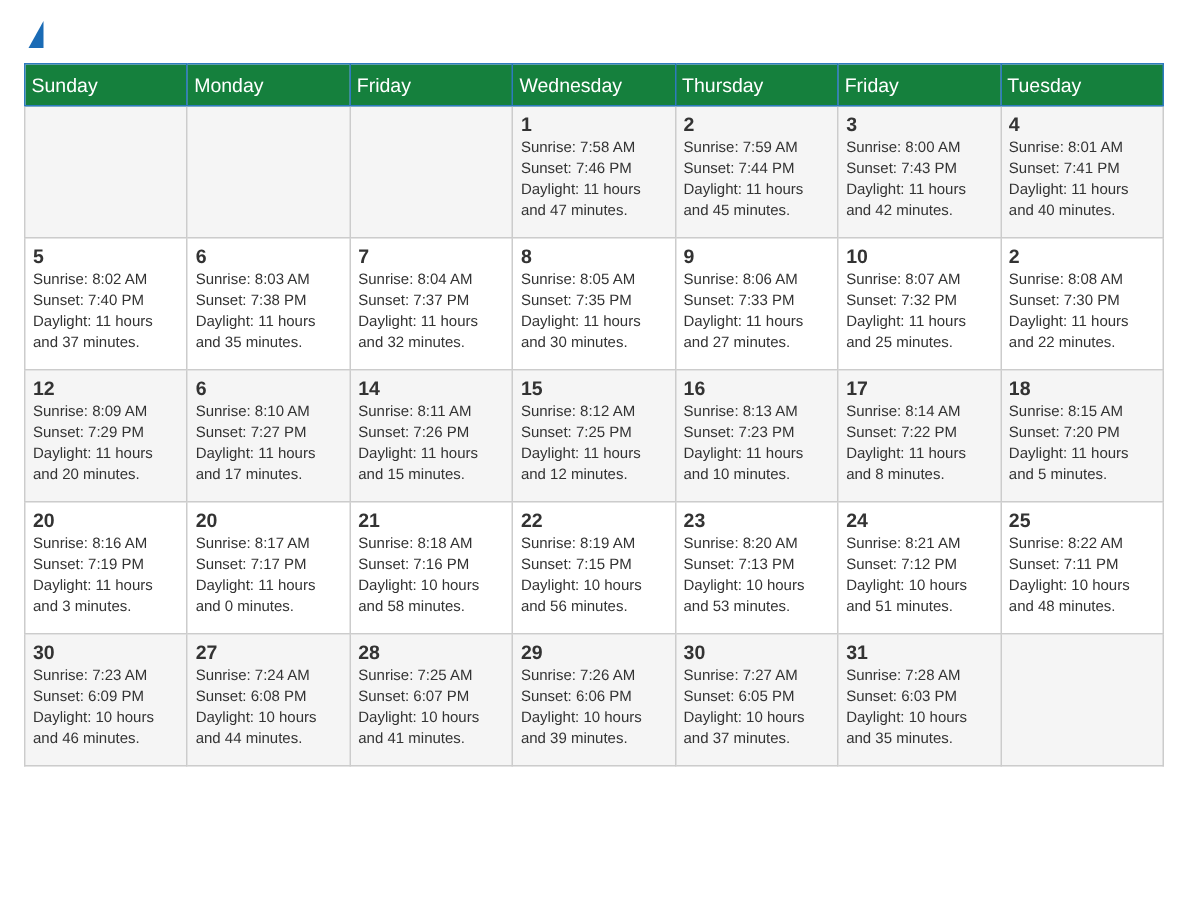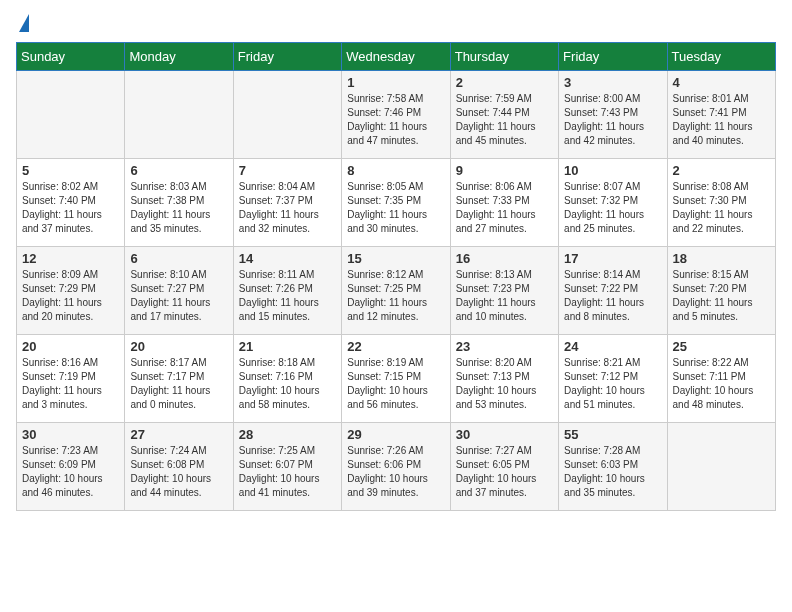--- a/index.html
+++ b/index.html
@@ -248,19 +248,19 @@
         </td>
         <td>
           <span class="day-num">29</span>
           <div class="day-info">Sunrise: 7:26 AM<br>Sunset: 6:06 PM<br>Daylight: 10 hours<br>and 39 minutes.</div>
         </td>
         <td>
           <span class="day-num">30</span>
           <div class="day-info">Sunrise: 7:27 AM<br>Sunset: 6:05 PM<br>Daylight: 10 hours<br>and 37 minutes.</div>
         </td>
         <td>
-          <span class="day-num">55</span>
+          <span class="day-num">31</span>
           <div class="day-info">Sunrise: 7:28 AM<br>Sunset: 6:03 PM<br>Daylight: 10 hours<br>and 35 minutes.</div>
         </td>
         <td></td>
       </tr>
     </tbody>
 </table>
 
 </body></html>

